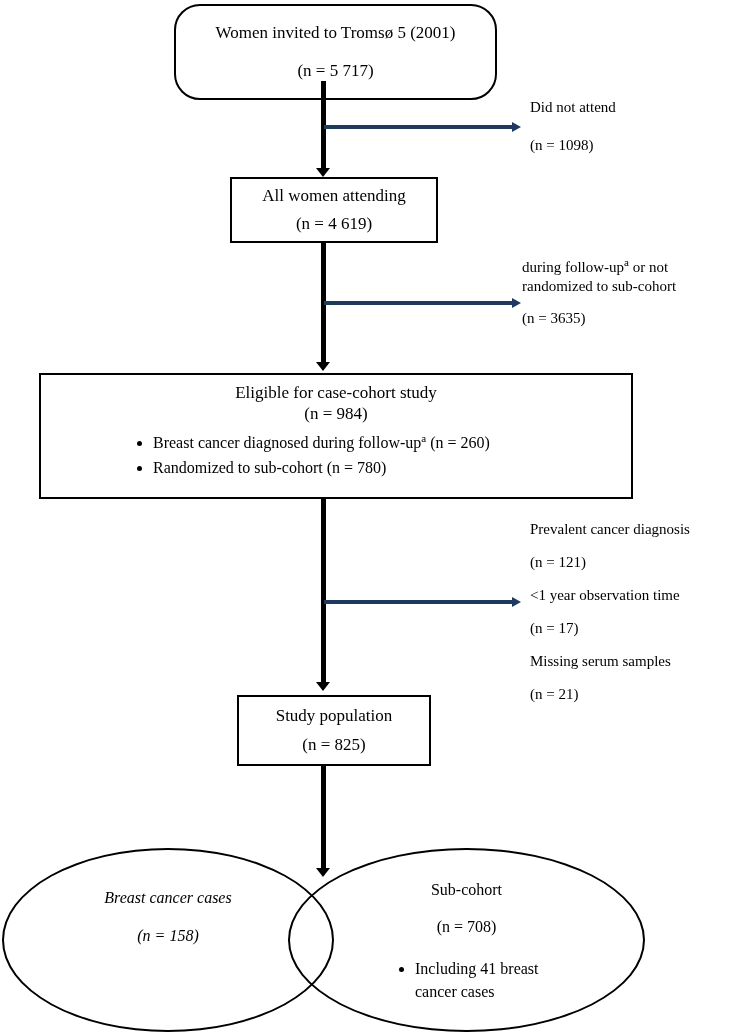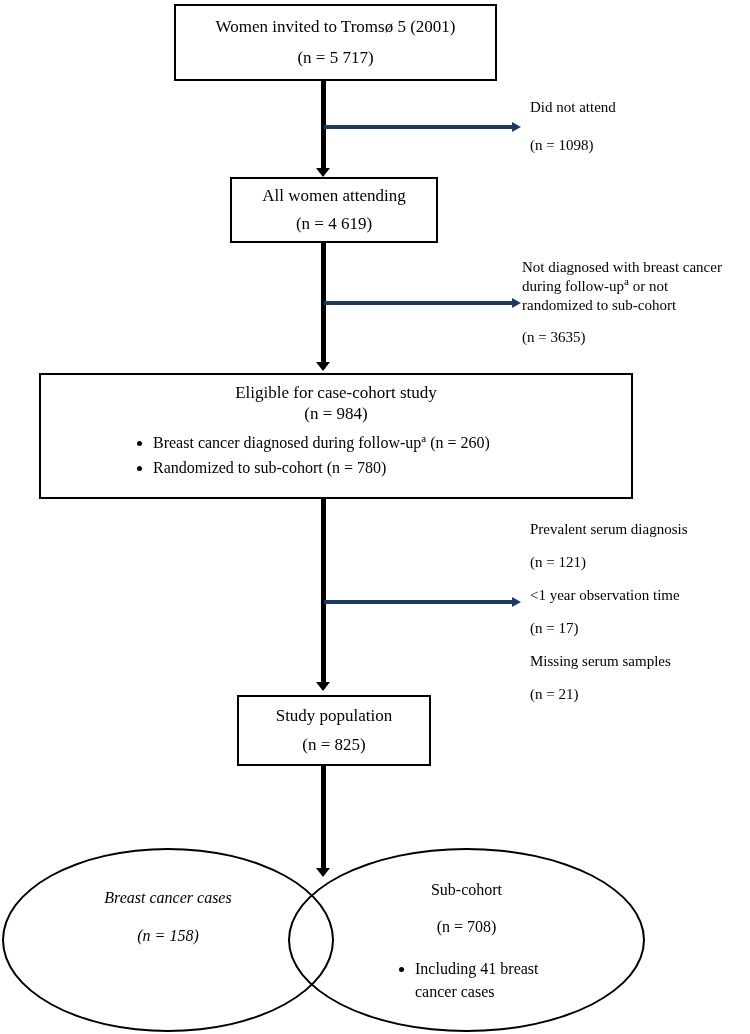--- a/index.html
+++ b/index.html
@@ -47,21 +47,21 @@
   .ellipse.subcohort .eline { margin-bottom:13px; }
   .ellipse.subcohort ul { margin-top:18px; padding-left:125px; text-align:left; list-style:disc outside; }
   .ellipse.subcohort li { line-height:23px; }
   .ellipse.subcohort li span { display:block; }
 </style>
 </head>
 <body>
 
 <div class="canvas">
 
-  <div class="box" style="left:174px; top:4px; width:323px; height:77px;">
+  <div class="box" style="left:174px; top:4px; width:323px; height:96px;border-radius:26px;">
     <div class="bline">Women invited to Tromsø 5 (2001)</div>
     <div class="bline">(n = 5 717)</div>
   </div>
 
   <div class="vstem" style="left:321px; top:81px; height:87px;"></div>
   <div class="vhead" style="left:316px; top:168px;"></div>
 
   <div class="hstem" style="left:324px; top:125px; width:188px;"></div>
   <div class="hhead" style="left:512px; top:122px;"></div>
 
@@ -75,21 +75,20 @@
     <div class="bline">(n = 4 619)</div>
   </div>
 
   <div class="vstem" style="left:321px; top:243px; height:119px;"></div>
   <div class="vhead" style="left:316px; top:362px;"></div>
 
   <div class="hstem" style="left:324px; top:301px; width:188px;"></div>
   <div class="hhead" style="left:512px; top:298px;"></div>
 
   <div class="sidelabel" style="left:522px; top:258px; width:228px;">
-    <div class="xline lbl2">Not diagnosed with breast cancer</div>
     <div class="xline lbl2"><span>during follow-up</span><sup>a</sup><span> or not</span></div>
     <div class="xline lbl2">randomized to sub-cohort</div>
     <div class="xline gap">(n = 3635)</div>
   </div>
 
   <div class="box eligible" style="left:39px; top:373px; width:594px; height:126px;">
     <div class="bline">Eligible for case-cohort study</div>
     <div class="bline">(n = 984)</div>
     <ul>
       <li><span>Breast cancer diagnosed during follow-up</span><sup>a</sup><span> (n = 260)</span></li>
@@ -97,21 +96,21 @@
     </ul>
   </div>
 
   <div class="vstem" style="left:321px; top:499px; height:183px;"></div>
   <div class="vhead" style="left:316px; top:682px;"></div>
 
   <div class="hstem" style="left:324px; top:600px; width:188px;"></div>
   <div class="hhead" style="left:512px; top:597px;"></div>
 
   <div class="sidelabel spread" style="left:530px; top:520px; width:220px;">
-    <div class="xline">Prevalent serum diagnosis</div>
+    <div class="xline">Prevalent cancer diagnosis</div>
     <div class="xline">(n = 121)</div>
     <div class="xline">&lt;1 year observation time</div>
     <div class="xline">(n = 17)</div>
     <div class="xline">Missing serum samples</div>
     <div class="xline">(n = 21)</div>
   </div>
 
   <div class="box" style="left:237px; top:695px; width:194px; height:71px;">
     <div class="bline">Study population</div>
     <div class="bline">(n = 825)</div>

